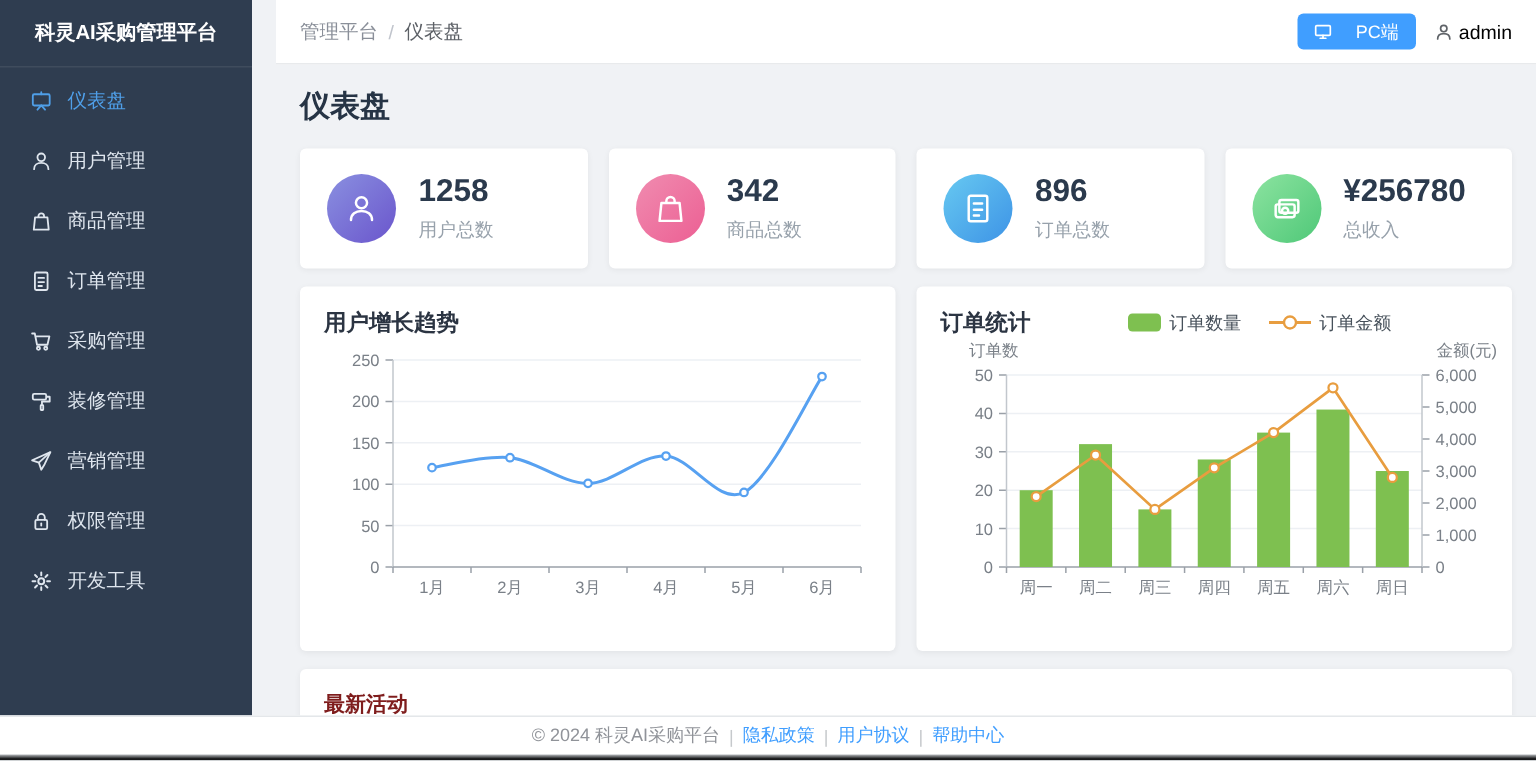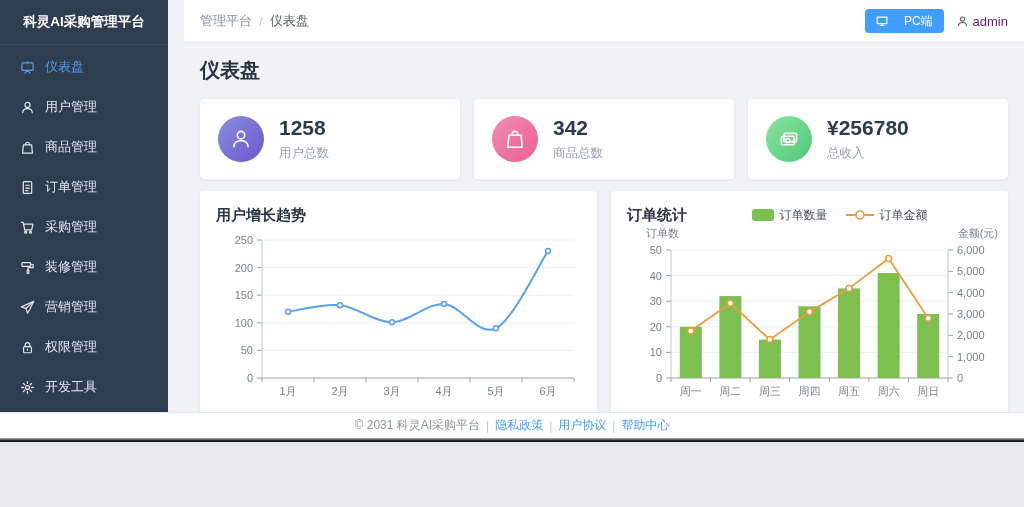--- a/index.html
+++ b/index.html
@@ -1,16 +1,16 @@
 <!DOCTYPE html>
 <html><head>
 <meta charset="utf-8">
 <style>
   html,body{margin:0;padding:0;background:#e8e9eb;}
-  .app{width:1024px;height:442px;display:flex;flex-direction:column;overflow:hidden;position:relative;
+  .app{width:1024px;height:507px;display:flex;flex-direction:column;overflow:hidden;position:relative;
        font-family:"Liberation Sans","DejaVu Sans",sans-serif;background:var(--content-bg,#f0f2f5);}
   .main-row{flex:1;display:flex;min-height:0;}
 
   
   .sidebar{width:168px;flex-shrink:0;background:var(--sidebar-bg,#2f3d50);display:flex;flex-direction:column;}
   .logo{height:44px;line-height:44px;text-align:center;color:#fff;font-weight:bold;font-size:13.5px;
         border-bottom:1px solid rgba(255,255,255,.08);white-space:nowrap;}
   .menu{padding-top:2px;}
   .menu-item{height:40px;display:flex;align-items:center;padding-left:20px;gap:10px;
              font-size:13px;color:#dfe6ee;cursor:pointer;}
@@ -25,21 +25,21 @@
           display:flex;align-items:center;justify-content:space-between;padding:0 16px;}
   .breadcrumb{font-size:13px;display:flex;align-items:center;}
   .crumb-root{color:#8a8f99;cursor:pointer;}
   .crumb-sep{color:#c0c4cc;margin:0 7px;}
   .crumb-cur{color:#5c6066;}
   .topbar-right{display:flex;align-items:center;gap:12px;}
   .pc-btn{background:var(--accent,#409eff);color:#fff;border:none;border-radius:4px;height:24px;
           padding:0 11px;font-size:12px;display:flex;align-items:center;gap:16px;cursor:pointer;
           font-family:inherit;}
   .pc-btn svg{width:12px;height:12px;}
-  .user-menu{display:flex;align-items:center;gap:4px;font-size:13px;color:#701a75;cursor:pointer;}
+  .user-menu{display:flex;align-items:center;gap:4px;font-size:13px;color:#000000;cursor:pointer;}
   .user-menu svg{width:13px;height:13px;color:#5f6368;}
 
   
   .content{flex:1;padding:14px 16px 0;overflow:hidden;}
   .page-title{font-size:20px;font-weight:bold;color:#263445;margin:0 0 15px;}
   .stats-row{display:flex;gap:14px;margin-bottom:12px;}
   .stat-card{flex:1;background:#fff;border-radius:4px;box-shadow:0 1px 4px rgba(0,0,0,.06);
              height:80px;box-sizing:border-box;padding:0 18px;display:flex;align-items:center;gap:15px;}
   .stat-icon{width:46px;height:46px;border-radius:50%;flex-shrink:0;display:flex;align-items:center;
              justify-content:center;color:#fff;}
@@ -228,20 +228,32 @@
           <div class="stat-card">
             <div class="stat-icon" style="background: linear-gradient(135deg, rgb(240, 140, 176), rgb(236, 95, 147));">
               <svg viewBox="0 0 16 16" fill="none" stroke="#fff" stroke-width="1.2" stroke-linejoin="round">
                   <path d="M3.6 5.3h8.8l.9 8.7H2.7z"></path>
                   <path d="M6 5.3V4.4a2 2 0 014 0v.9"></path>
                 </svg>
             </div>
             <div class="stat-text">
               <div class="stat-value">342</div>
               <div class="stat-label">商品总数</div>
+            </div>
+          </div>
+          <div class="stat-card">
+            <div class="stat-icon" style="background: linear-gradient(135deg, rgb(103, 201, 241), rgb(61, 147, 230));">
+              <svg viewBox="0 0 16 16" fill="none" stroke="#fff" stroke-width="1.2" stroke-linecap="round">
+                  <rect x="3.5" y="1.8" width="9" height="12.4" rx="1"></rect>
+                  <path d="M6 5.6h4M6 8.6h4M6 11.4h2.5"></path>
+                </svg>
+            </div>
+            <div class="stat-text">
+              <div class="stat-value">896</div>
+              <div class="stat-label">订单总数</div>
             </div>
           </div>
           <div class="stat-card">
             <div class="stat-icon" style="background: linear-gradient(135deg, rgb(140, 227, 160), rgb(79, 200, 120));">
               <svg viewBox="0 0 16 16" fill="none" stroke="#fff" stroke-width="1.2" stroke-linejoin="round">
                   <rect x="4.3" y="3.9" width="9.2" height="6.2" rx="1"></rect>
                   <rect x="2.5" y="6" width="9.2" height="6.2" rx="1"></rect>
                   <circle cx="7.1" cy="9.1" r="1.5"></circle>
                 </svg>
             </div>
@@ -389,21 +401,21 @@
         </div>
 
         <section class="activity-card">
           <h2 class="activity-title">最新活动</h2>
         </section>
       </main>
     </div>
   </div>
 
   <footer class="footer">
-    <span>© 2031 科灵AI采购平台</span>
+    <span>© 2024 科灵AI采购平台</span>
     <span class="f-sep">|</span>
     <a>隐私政策</a>
     <span class="f-sep">|</span>
     <a>用户协议</a>
     <span class="f-sep">|</span>
     <a>帮助中心</a>
   </footer>
   <div class="window-edge"></div>
 </div>
 

